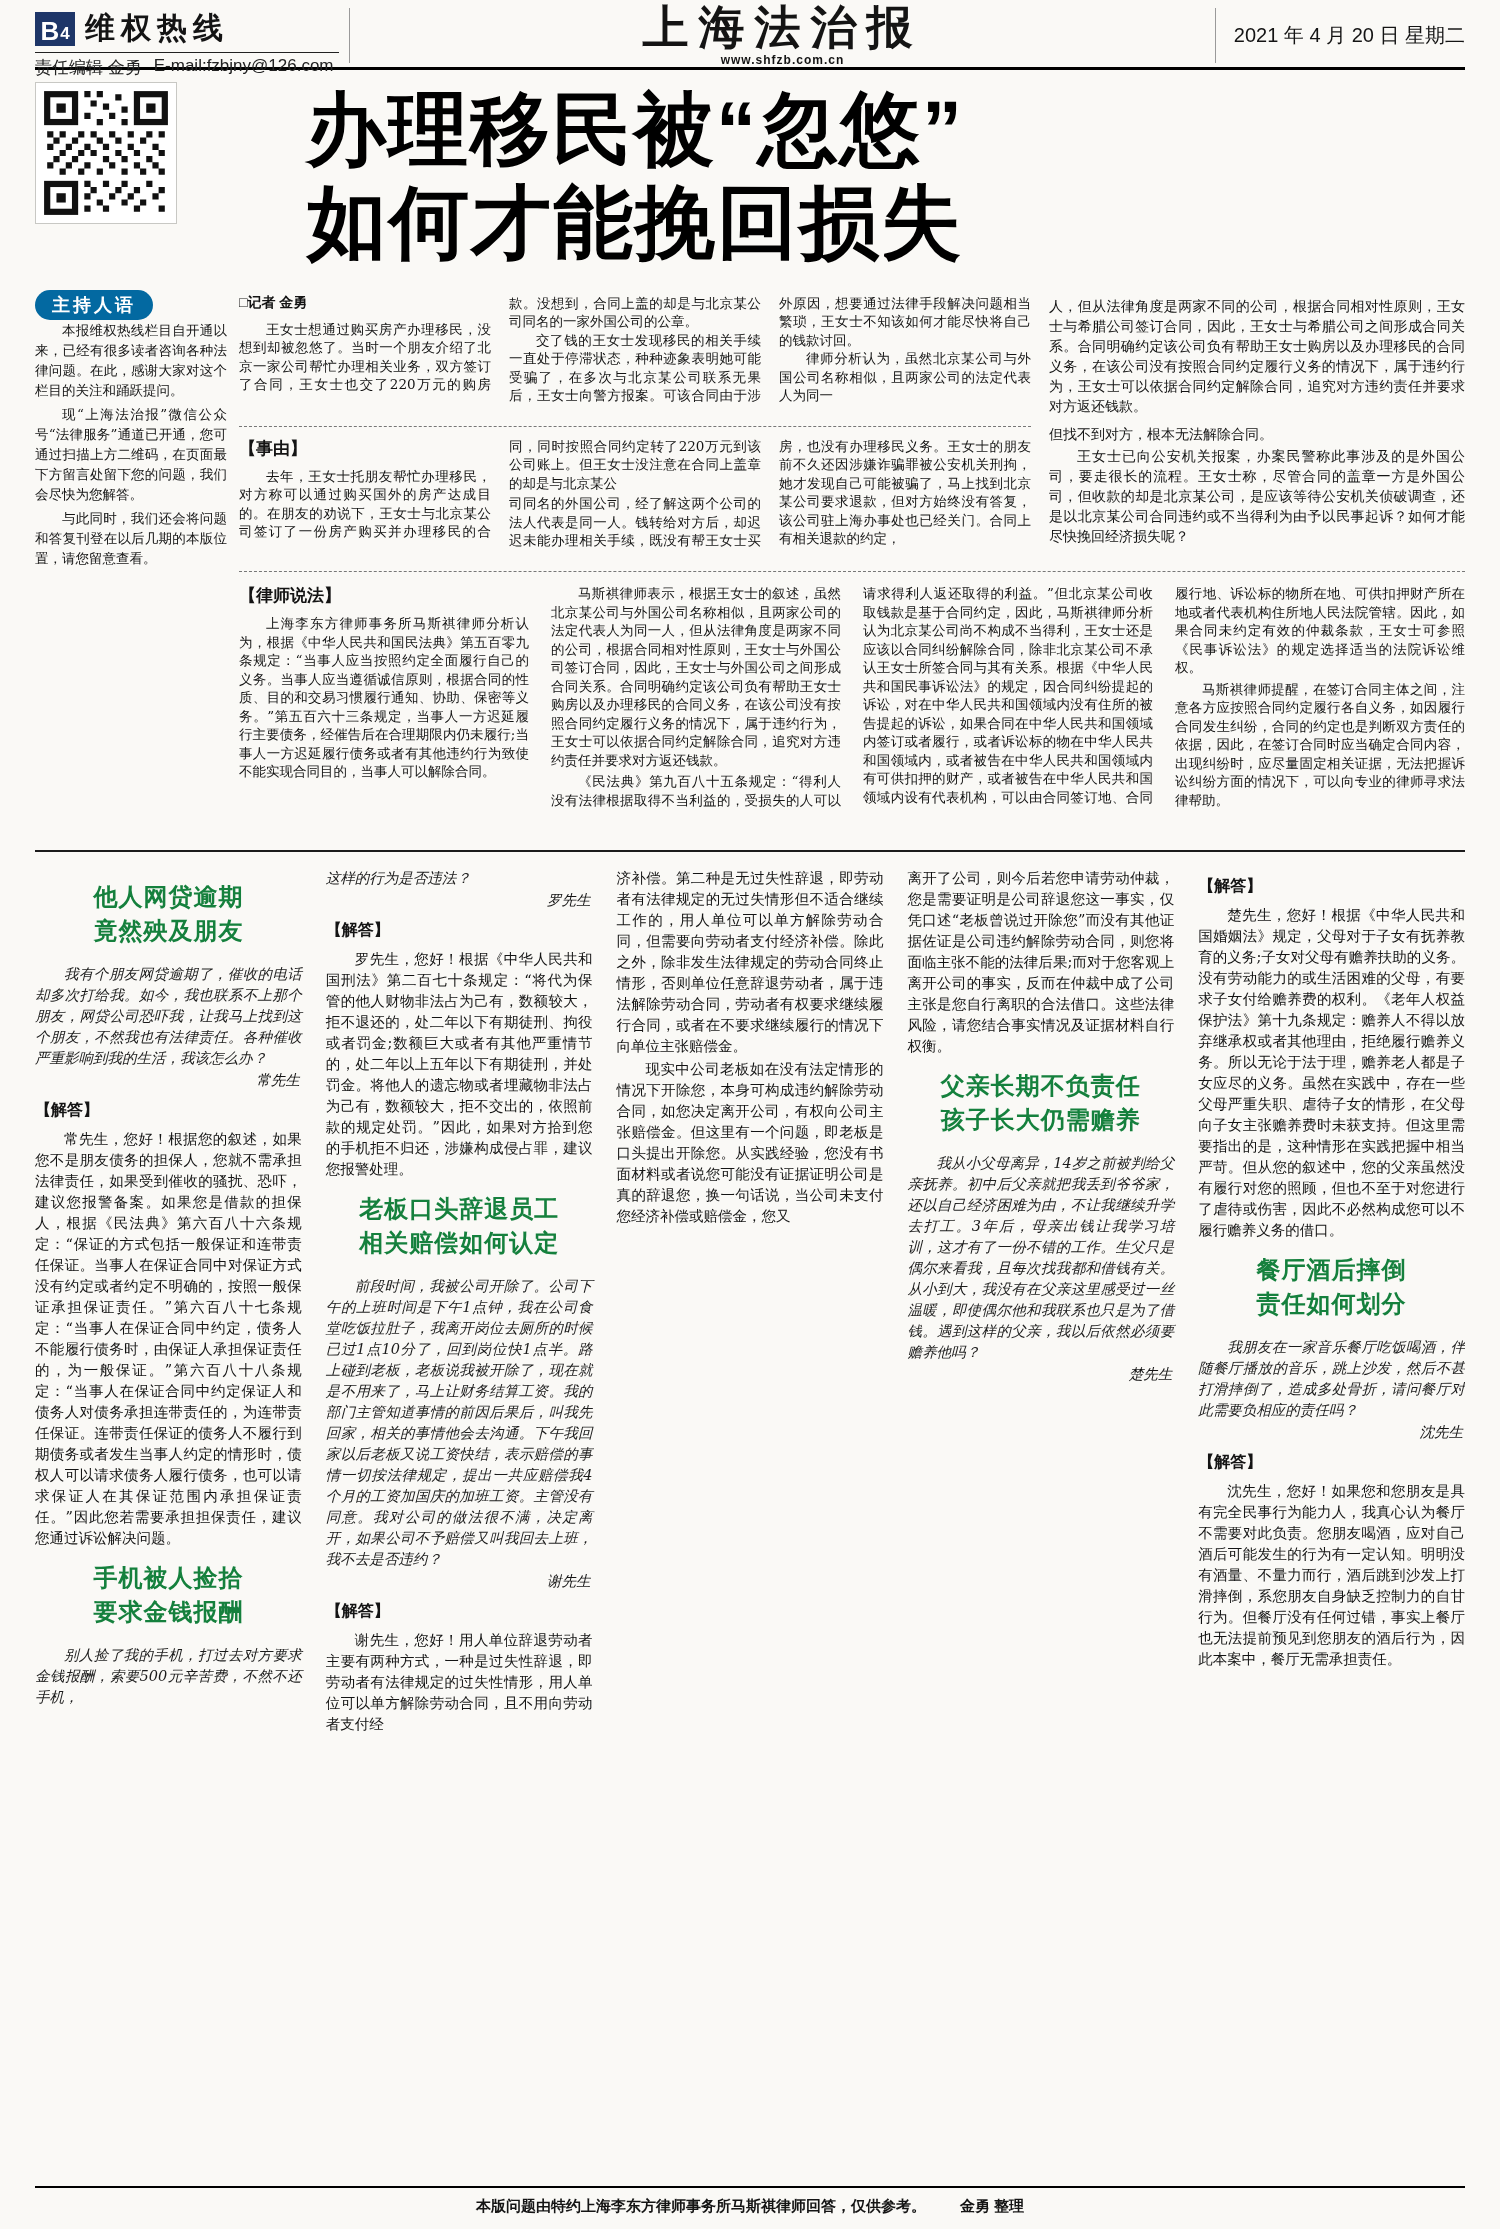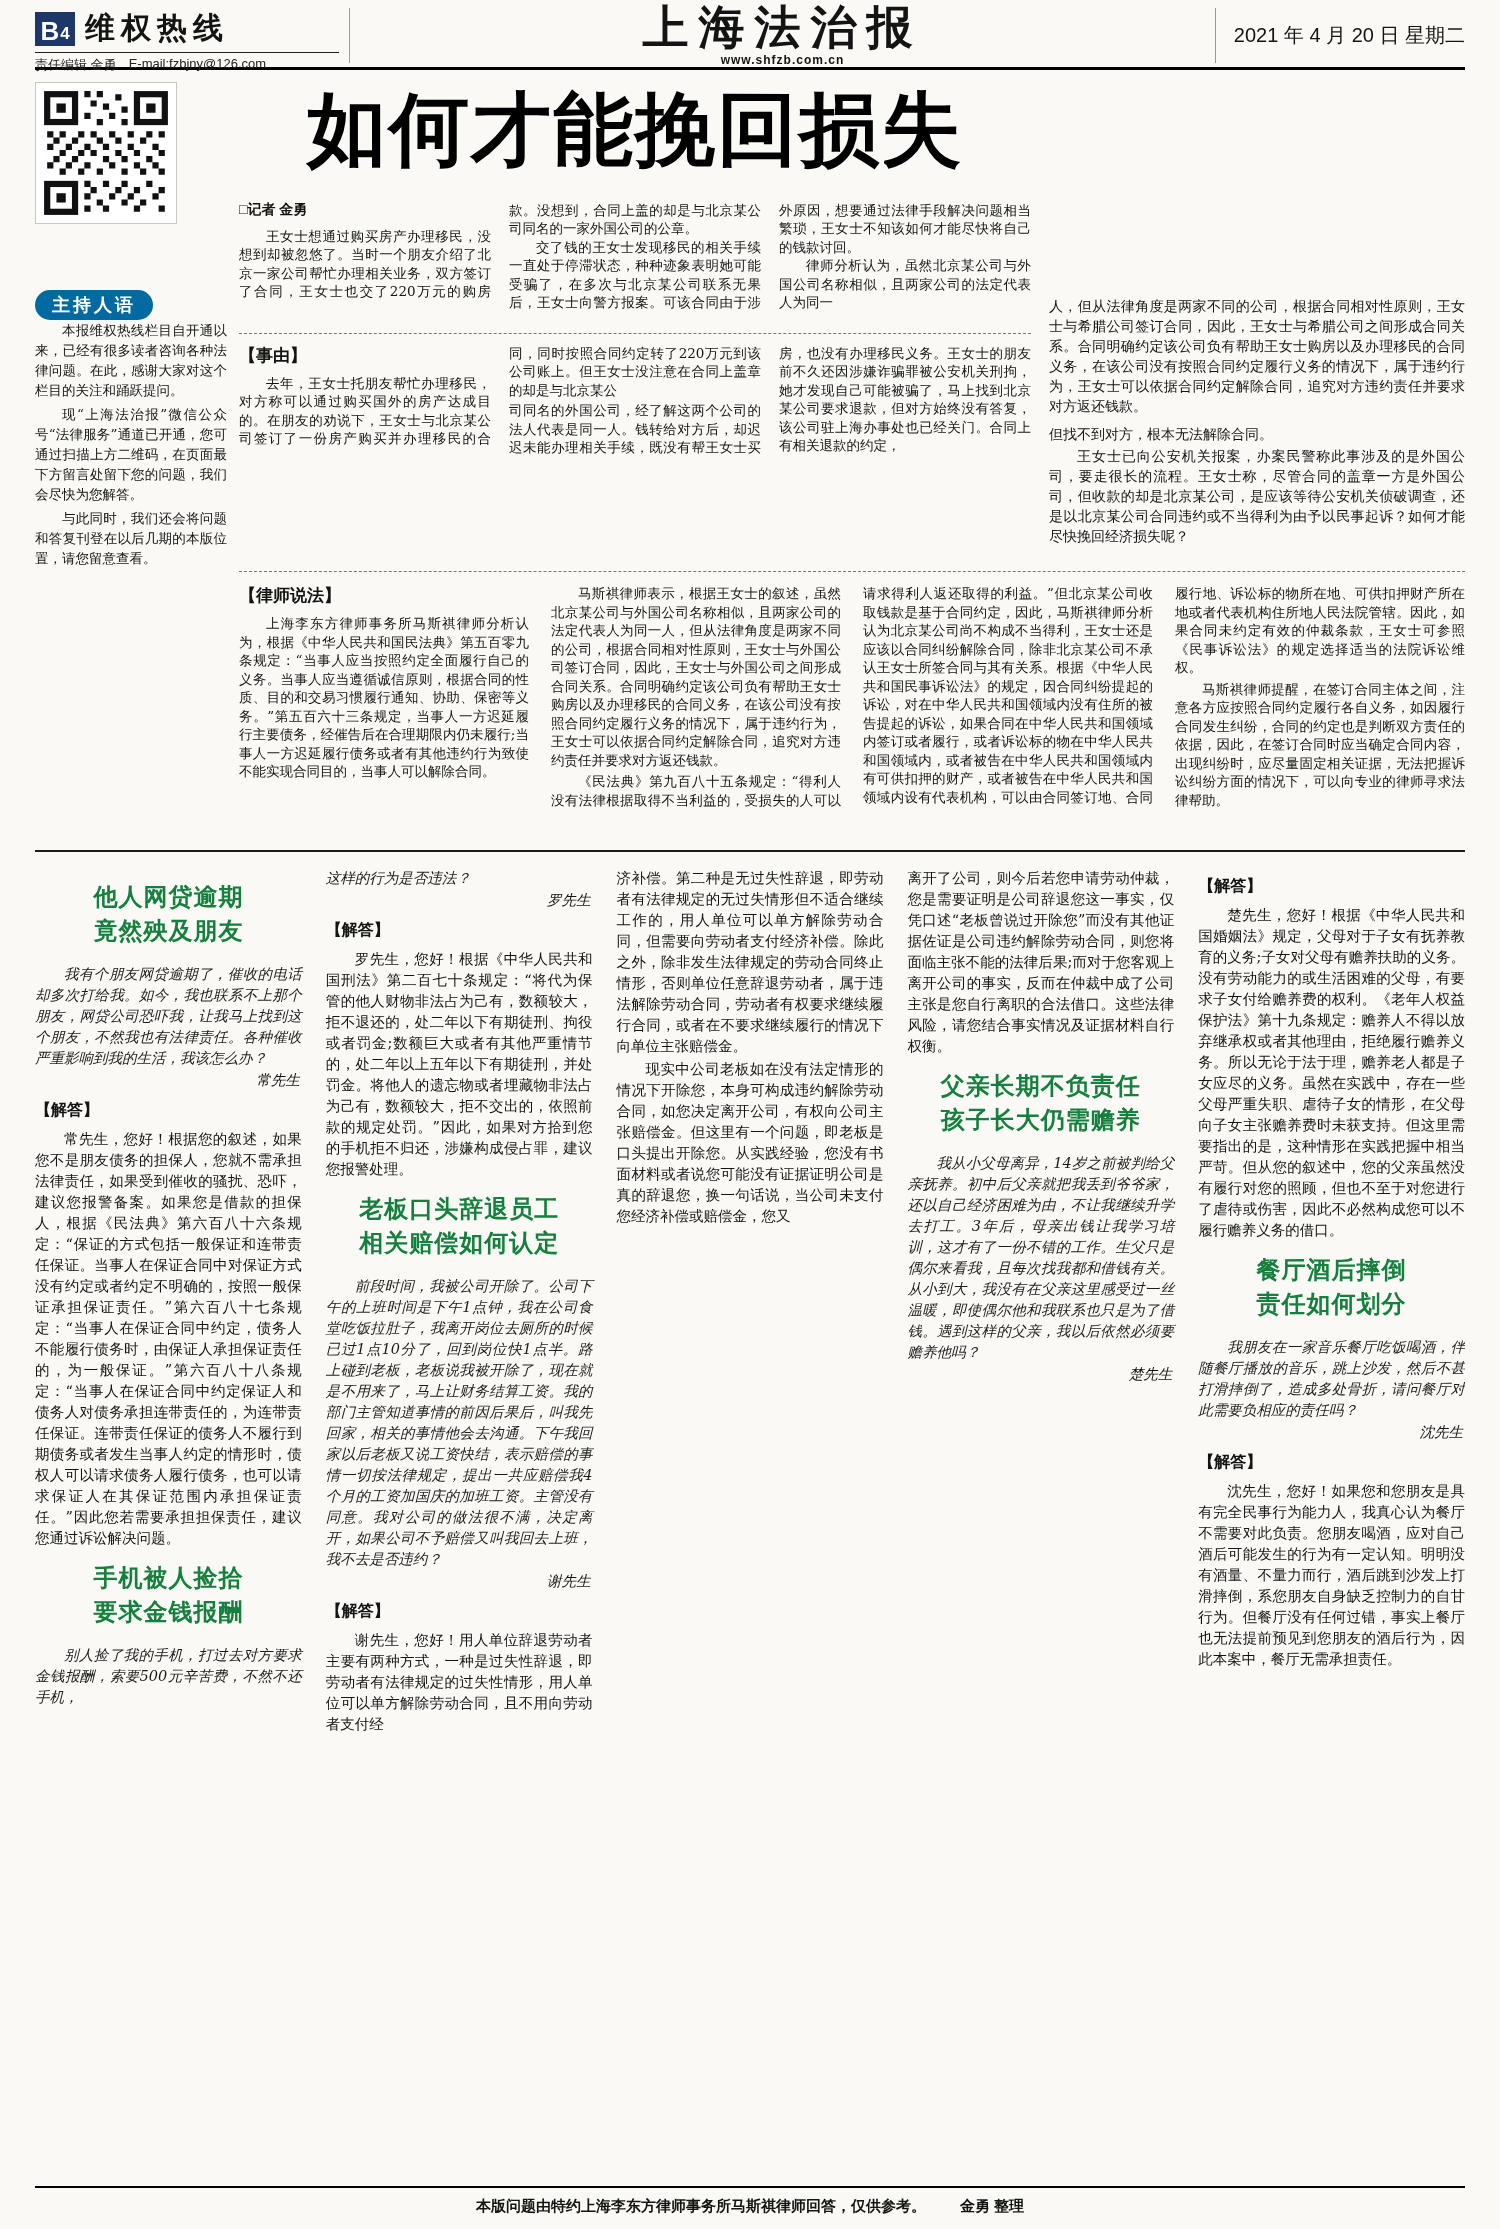--- a/index.html
+++ b/index.html
@@ -12,21 +12,21 @@
   }
 
   
   .header { display:flex; align-items:stretch; border-bottom:3px solid #000; padding-bottom:4px; height:62px; }
   .header-left { width:315px; border-right:1px solid #9a9a9a; padding-right:10px; display:flex; flex-direction:column; justify-content:space-between; }
   .hl-top { display:flex; align-items:center; gap:10px; border-bottom:1px solid #222; padding-bottom:3px; }
   .page-badge { background:#1e3668; color:#fff; width:40px; height:34px; display:flex; align-items:flex-end; justify-content:center; gap:1px; padding-bottom:2px; }
   .badge-b { font-size:26px; font-weight:bold; line-height:1; }
   .badge-4 { font-size:17px; font-weight:bold; line-height:1.1; }
   .section-title { font-size:30px; font-weight:900; letter-spacing:6px; font-family:"Liberation Serif", serif; }
-  .hl-bottom { font-size:13px; color:#222; display:flex; gap:12px; padding-top:3px; }
+  .hl-bottom { font-size:17px; color:#222; display:flex; gap:12px; padding-top:3px; }
   .header-center { flex:1; display:flex; flex-direction:column; align-items:center; justify-content:center; }
   .masthead { font-size:46px; font-weight:900; letter-spacing:10px; font-family:"DejaVu Serif", serif; line-height:1; }
   .website { font-size:12px; font-weight:bold; letter-spacing:1px; margin-top:3px; }
   .header-right { width:250px; display:flex; align-items:center; justify-content:flex-end; font-size:20px; border-left:1px solid #9a9a9a; padding-left:10px; }
 
   
   .main-top { display:flex; margin-top:12px; }
   .sidebar { width:192px; margin-right:12px; flex:none; }
   .qr-box { width:142px; height:142px; background:#fff; border:1px solid #c8c8c4; padding:5px; }
   .qr-box svg { width:100%; height:100%; display:block; }
@@ -137,20 +137,21 @@
       <div class="host-text">
         <p>本报维权热线栏目自开通以来，已经有很多读者咨询各种法律问题。在此，感谢大家对这个栏目的关注和踊跃提问。</p>
         <p>现“上海法治报”微信公众号“法律服务”通道已开通，您可通过扫描上方二维码，在页面最下方留言处留下您的问题，我们会尽快为您解答。</p>
         <p>与此同时，我们还会将问题和答复刊登在以后几期的本版位置，请您留意查看。</p>
       </div>
     </aside>
 
     <div class="main-right">
       <div class="main-center">
         <h1 class="headline">
+          <span class="hl-line">办理移民被“忽悠”</span>
           <span class="hl-line">如何才能挽回损失</span>
         </h1>
         <div class="intro">
           <div class="byline">□记者  金勇</div>
           <p class="body-p">王女士想通过购买房产办理移民，没想到却被忽悠了。当时一个朋友介绍了北京一家公司帮忙办理相关业务，双方签订了合同，王女士也交了220万元的购房款。没想到，合同上盖的却是与北京某公司同名的一家外国公司的公章。</p>
           <p class="body-p">交了钱的王女士发现移民的相关手续一直处于停滞状态，种种迹象表明她可能受骗了，在多次与北京某公司联系无果后，王女士向警方报案。可该合同由于涉外原因，想要通过法律手段解决问题相当繁琐，王女士不知该如何才能尽快将自己的钱款讨回。</p>
           <p class="body-p">律师分析认为，虽然北京某公司与外国公司名称相似，且两家公司的法定代表人为同一</p>
         </div>
         <div class="shiyou">
           <div class="shiyou-cols">

